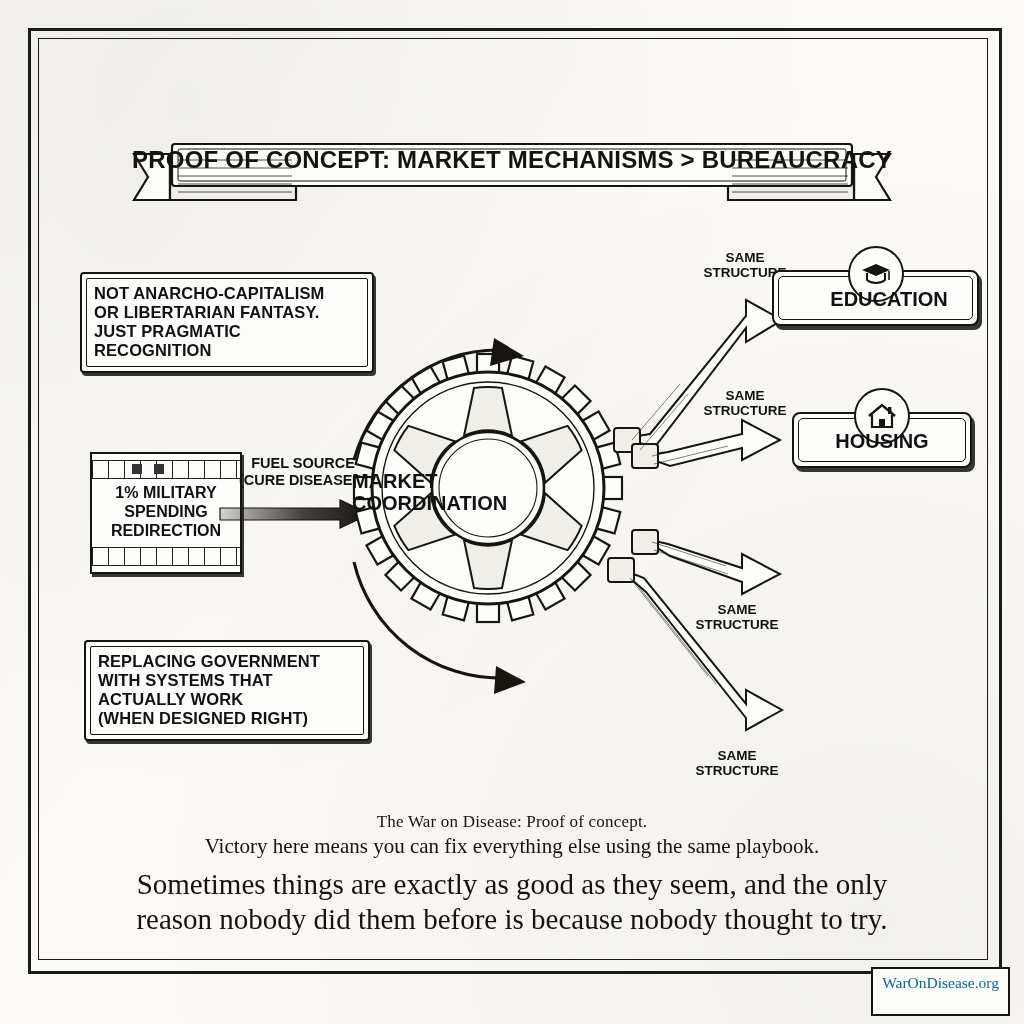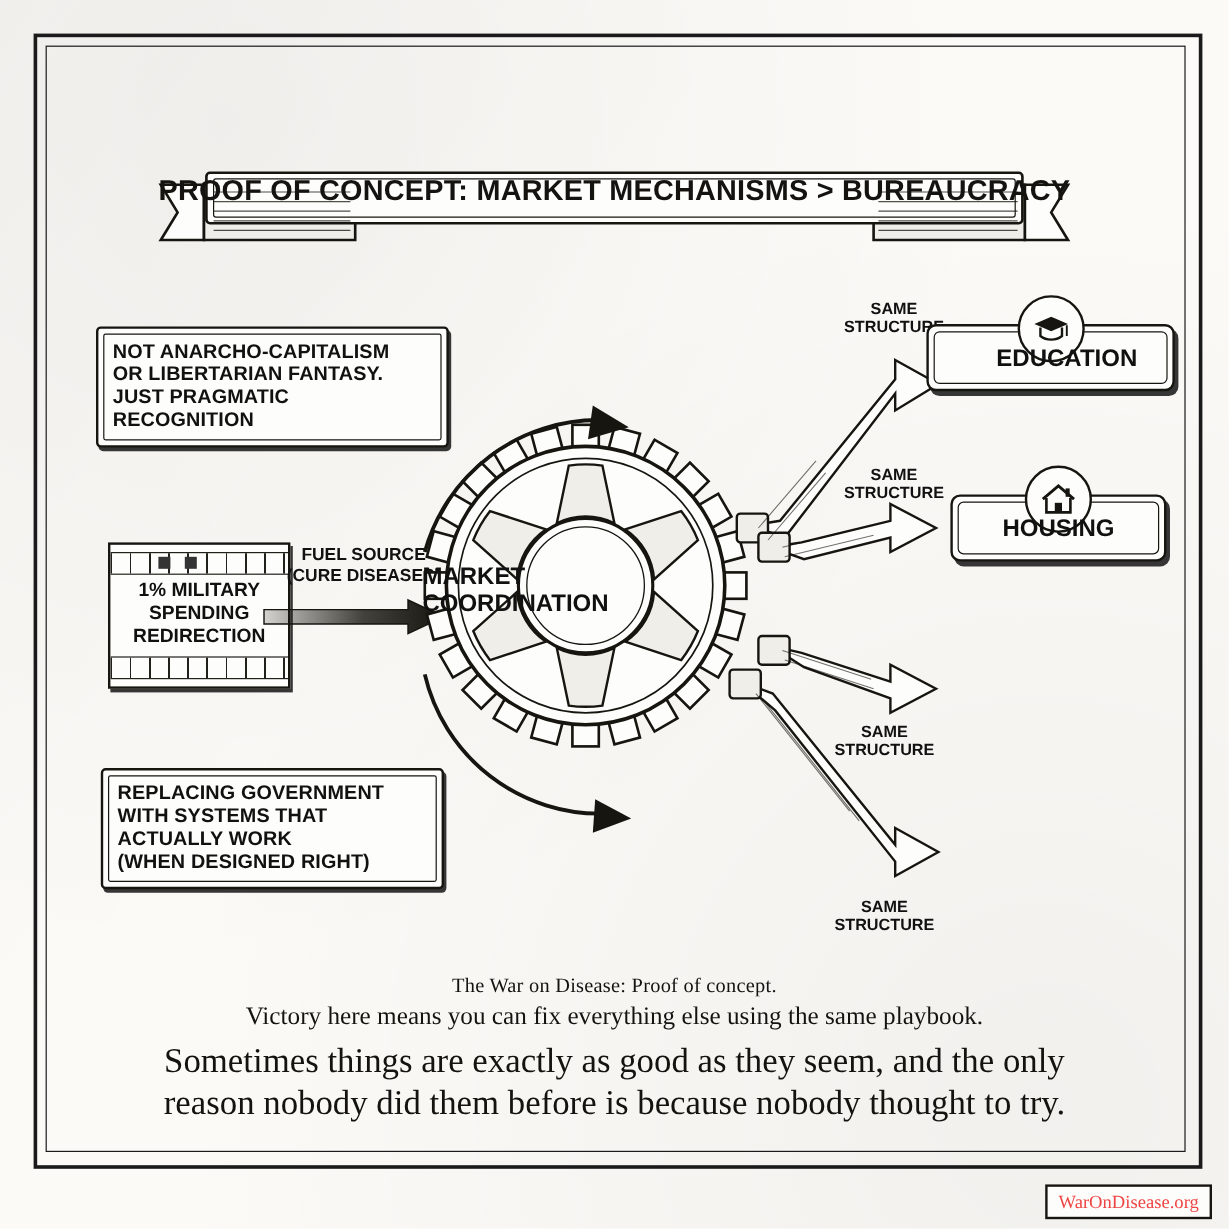--- a/index.html
+++ b/index.html
@@ -279,24 +279,24 @@
     white-space: pre-line;
   }
 
   
   #watermark {
     position: absolute;
     right: 14px;
     bottom: 8px;
     border: 2px solid #17150f;
     background: #fdfdfb;
-    padding: 5px 9px 2px 9px;
+    padding: 5px 9px 22px 9px;
     font-family: "Liberation Serif", serif;
     font-size: 15.5px;
-    color: #ef4444;
+    color: #0369a1;
   }
 
   svg { display: block; }
 </style>
 </head>
 <body>
 
 <div id="poster">
 
   <div class="frame-outer"></div>

